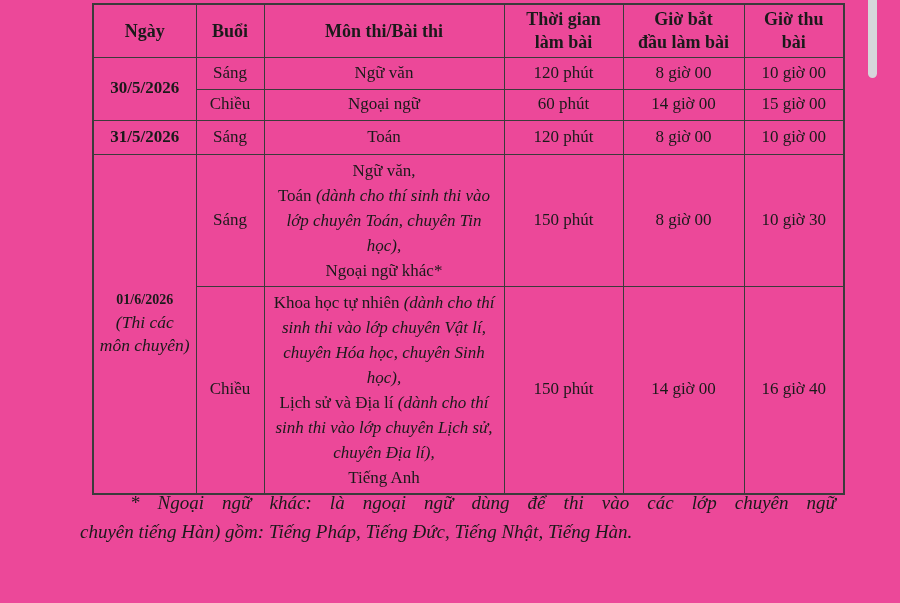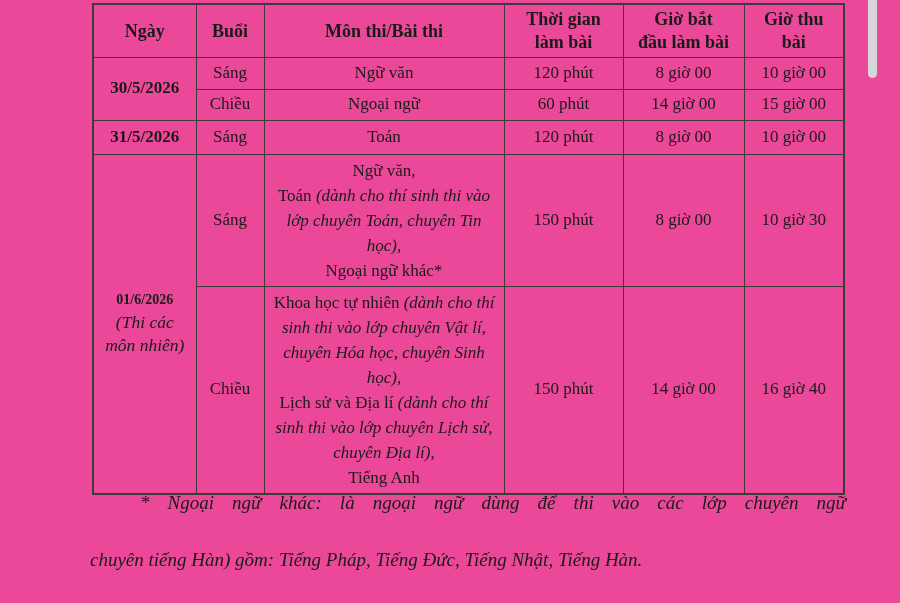--- a/index.html
+++ b/index.html
@@ -68,32 +68,32 @@
   .it { font-style: italic; }
   td.subject { padding: 3px 6px; }
   td.subject .subj-line {
     line-height: 25px;
     font-size: 17px;
   }
 
   
   .footnote {
     position: absolute;
-    left: 90px;
+    left: 80px;
     top: 489px;
     width: 756px;
     font-size: 19px;
     font-style: italic;
     line-height: 28.5px;
     color: #1a1a1a;
   }
   .fl  { text-align: justify; }
   .fl1 { text-indent: 50px; text-align-last: justify; }
   .fl2 { text-align-last: justify; }
-  .fl3 { text-align-last: left; margin-top: 28px; }
+  .fl3 { text-align-last: left; }
 
   
   .scrollbar-thumb {
     position: absolute;
     left: 868px;
     top: -8px;
     width: 9px;
     height: 86px;
     border-radius: 5px;
     background: #d6d6db;
@@ -149,21 +149,21 @@
       <td>Sáng</td>
       <td>Toán</td>
       <td>120 phút</td>
       <td>8 giờ 00</td>
       <td>10 giờ 00</td>
     </tr>
 
     <tr class="r4">
       <td rowspan="2">
         <div class="date">01/6/2026</div>
-        <div class="date-note">(Thi các môn nhiên)</div>
+        <div class="date-note">(Thi các môn chuyên)</div>
       </td>
       <td>Sáng</td>
       <td class="subject">
         <div class="subj-line"><span>Ngữ văn,</span></div>
         <div class="subj-line"><span>Toán </span><span class="it">(dành cho thí sinh thi vào lớp chuyên Toán, chuyên Tin học),</span></div>
         <div class="subj-line"><span>Ngoại ngữ khác*</span></div>
       </td>
       <td>150 phút</td>
       <td>8 giờ 00</td>
       <td>10 giờ 30</td>

